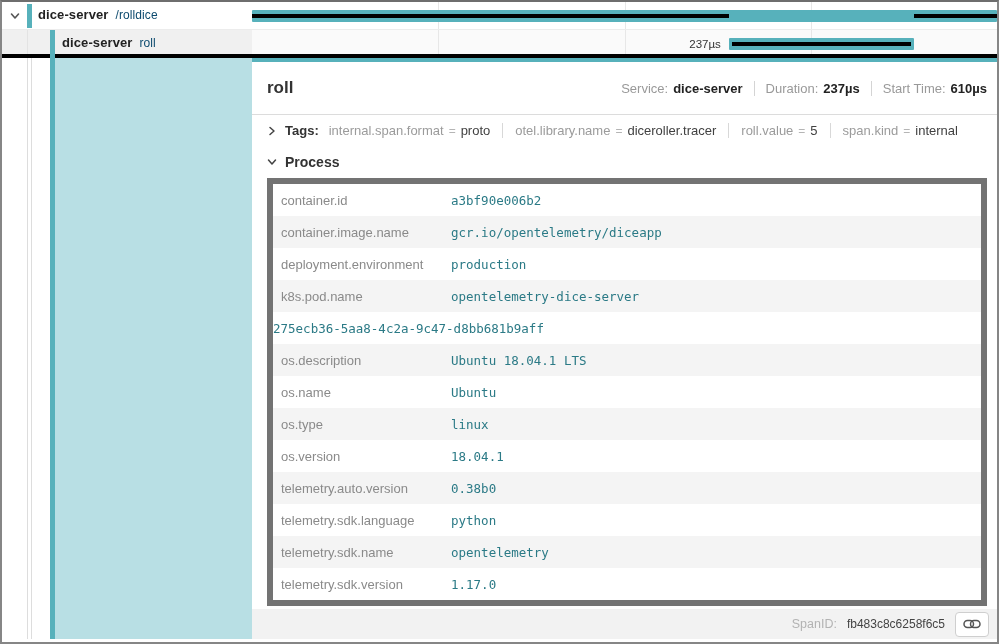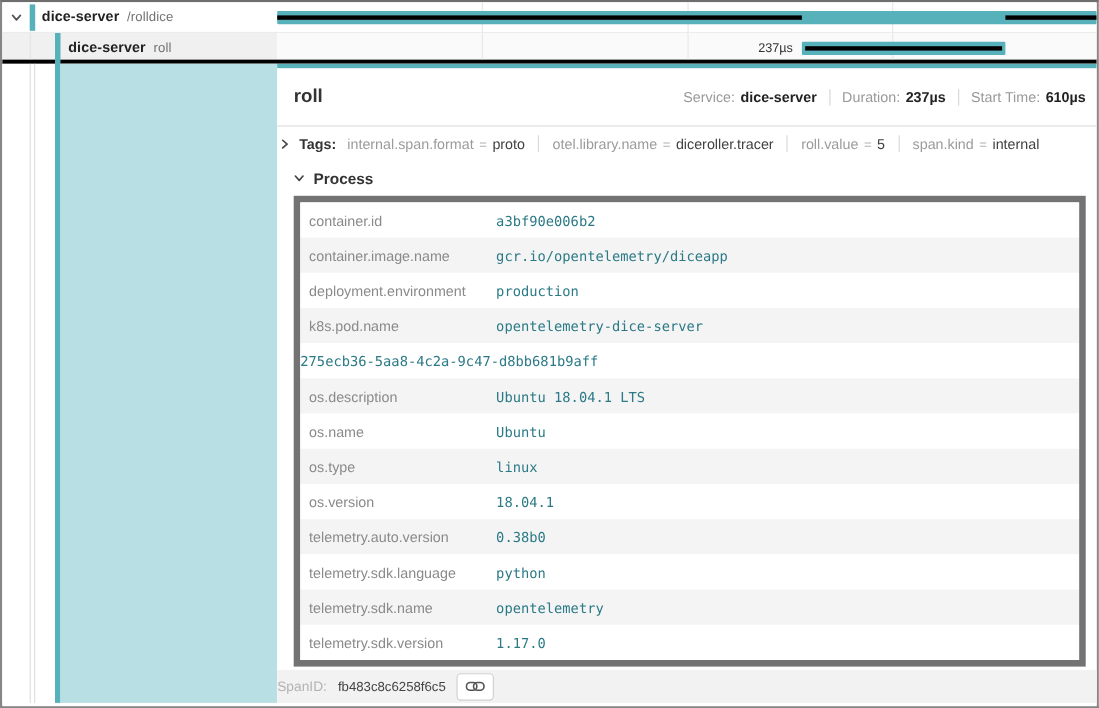--- a/index.html
+++ b/index.html
@@ -20,21 +20,21 @@
   .row1 { border-bottom:1px solid #ececec; background:#fff; }
   .row2 .name-col { background:#f0f0f0; }
   .row2 .tl { background:#fafafa; }
   .row2 { border-bottom:4px solid #000000; }
 
   .chev-btn { position:absolute; left:6px; top:7px; width:14px; height:14px; cursor:pointer; }
   .svc-bar1 { position:absolute; left:25px; top:2px; width:5px; height:24px; }
   .svc-bar2 { position:absolute; left:48px; top:0; width:5px; height:28px; }
   .indent-guide-row { position:absolute; left:25px; top:0; width:1px; height:100%; background:#e3e3e3; }
   .svc-name { position:absolute; top:5px; font-size:13px; font-weight:bold; color:#222; letter-spacing:.1px; }
-  .op-name { font-size:12px; font-weight:normal; color:#737373; margin-left:7px; }
+  .op-name { font-size:12px; font-weight:normal; color:#0c4a6e; margin-left:7px; }
   .row1 .svc-name { left:36px; }
   .row2 .svc-name { left:60px; }
 
   .gridline { position:absolute; top:0; width:1px; height:100%; background:#e7e7e7; }
   .gl25 { left:25%; } .gl50 { left:50%; } .gl75 { left:75%; }
 
   .span-bar { position:absolute; top:8px; height:12px; border-radius:1px; }
   .cp-seg { position:absolute; top:4px; height:4px; background:#000; }
   .dur-label { position:absolute; top:8px; right:calc(36% + 8px); font-size:11.5px; color:#333; line-height:12px; }
 
@@ -47,40 +47,40 @@
 
   
   .detail { position:absolute; left:250px; top:56px; width:745px; height:584px; background:#fff; border-top:4px solid #57b1bb; }
   .d-header { height:53px; display:flex; align-items:center; padding:0 10px 0 15px; border-bottom:1px solid #dcdcdc; }
   .d-title { font-size:17px; font-weight:600; color:#333; flex:none; }
   .d-stats { margin-left:auto; display:flex; align-items:center; font-size:13px; white-space:nowrap; }
   .stat-label { color:#999; }
   .stat-value { color:#222; font-weight:bold; margin-left:5px; }
   .stat-sep { width:1px; height:15px; background:#d4d4d4; margin:0 11px; }
 
-  .tags-row { height:31px; display:flex; align-items:center; font-size:13px; cursor:pointer; }
+  .tags-row { height:31px; display:flex; align-items:center; padding-left:13px; font-size:13px; cursor:pointer; }
   .sec-chev { width:14px; height:14px; margin-right:6px; flex:none; display:flex; align-items:center; justify-content:center; }
   .sec-label { font-weight:bold; color:#333; margin-right:10px; }
   .tag-item { display:flex; align-items:center; white-space:nowrap; }
   .tag-key { color:#9b9b9b; }
   .tag-eq { color:#b5b5b5; margin:0 5px; font-size:12px; }
   .tag-val { color:#414141; }
   .tag-sep { width:1px; height:15px; background:#d8d8d8; margin:0 12px; }
 
   .process-row { height:32px; display:flex; align-items:center; padding-left:13px; cursor:pointer; }
   .process-row .sec-label { font-size:14px; margin-right:12px; }
 
   .kv-table { margin:0 10px 0 15px; border:6px solid #737373; }
   .kv-row { display:flex; height:32px; align-items:center; background:#fff; }
   .kv-row:nth-child(even) { background:#f4f4f4; }
   .kv-key { width:178px; flex:none; padding-left:8px; font-size:13px; color:#8a8a8a; }
   .kv-val { flex:1; font-family:"DejaVu Sans Mono","Liberation Mono",monospace; font-size:12.5px; color:#2b7a86; }
 
   .d-footer { position:absolute; left:0; right:0; bottom:3px; height:30px; background:#f2f2f2;
-              display:flex; align-items:center; justify-content:flex-start; padding-right:8px; }
+              display:flex; align-items:center; justify-content:flex-end; padding-right:8px; }
   .footer-label { font-size:12.5px; color:#b3b3b3; }
   .footer-value { font-size:12px; color:#444; margin-left:10px; }
   .link-btn { margin-left:10px; width:34px; height:25px; background:#fff; border:1px solid #cfcfcf; border-radius:4px;
               display:flex; align-items:center; justify-content:center; cursor:pointer; }
 </style>
 </head>
 <body>
 
 <div class="window">
 

